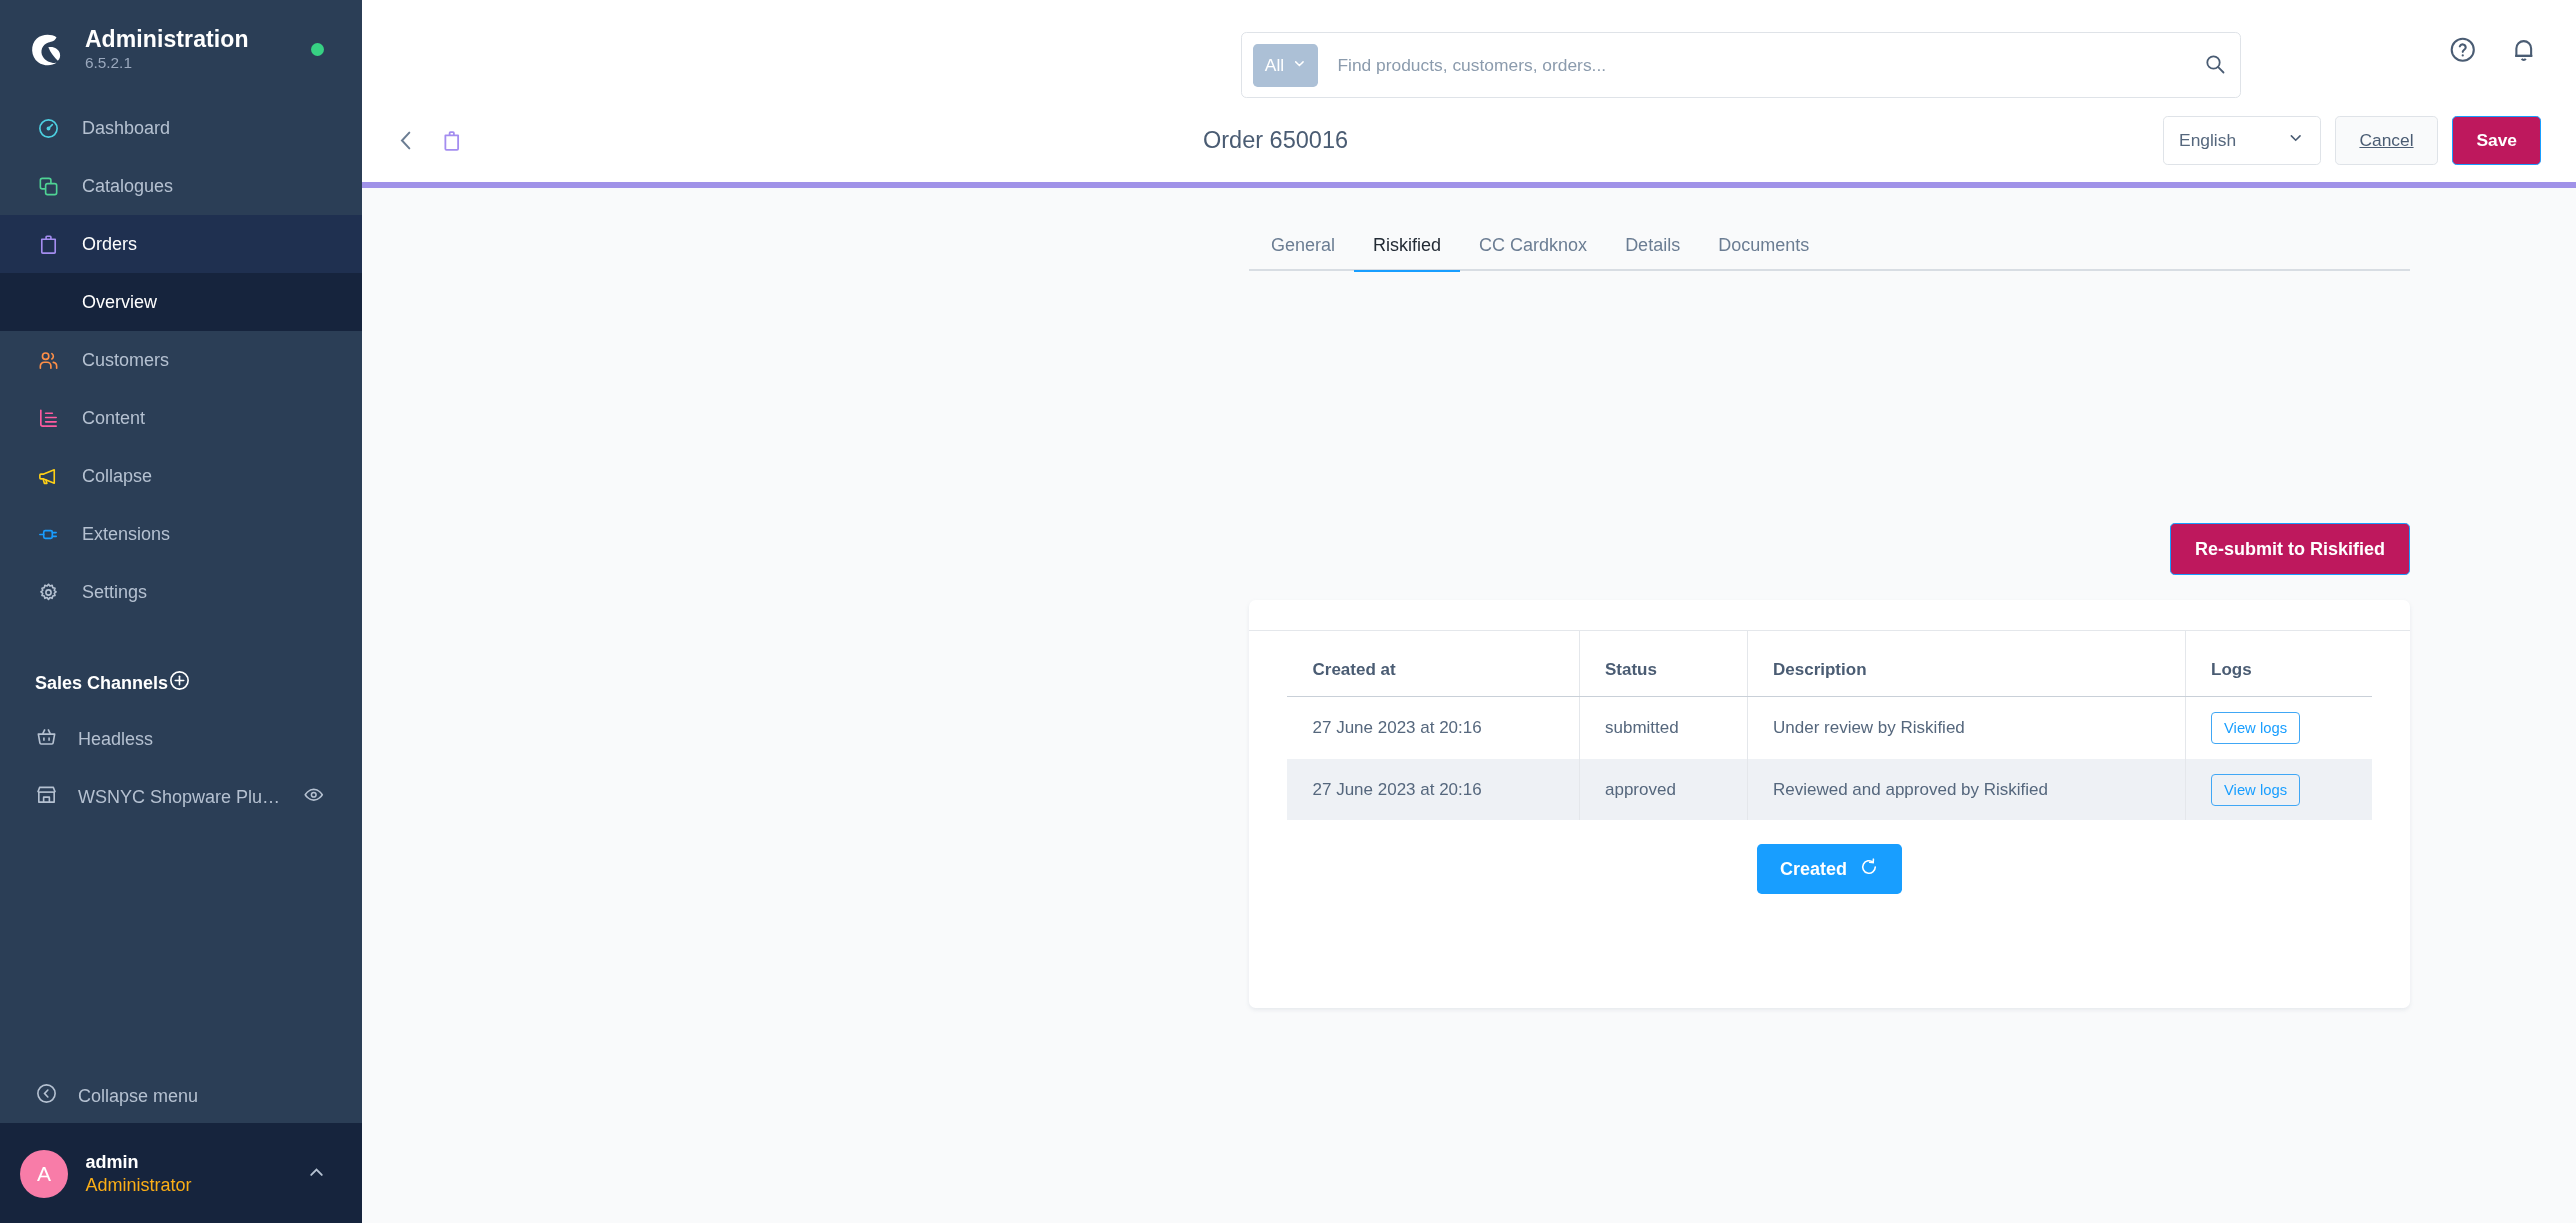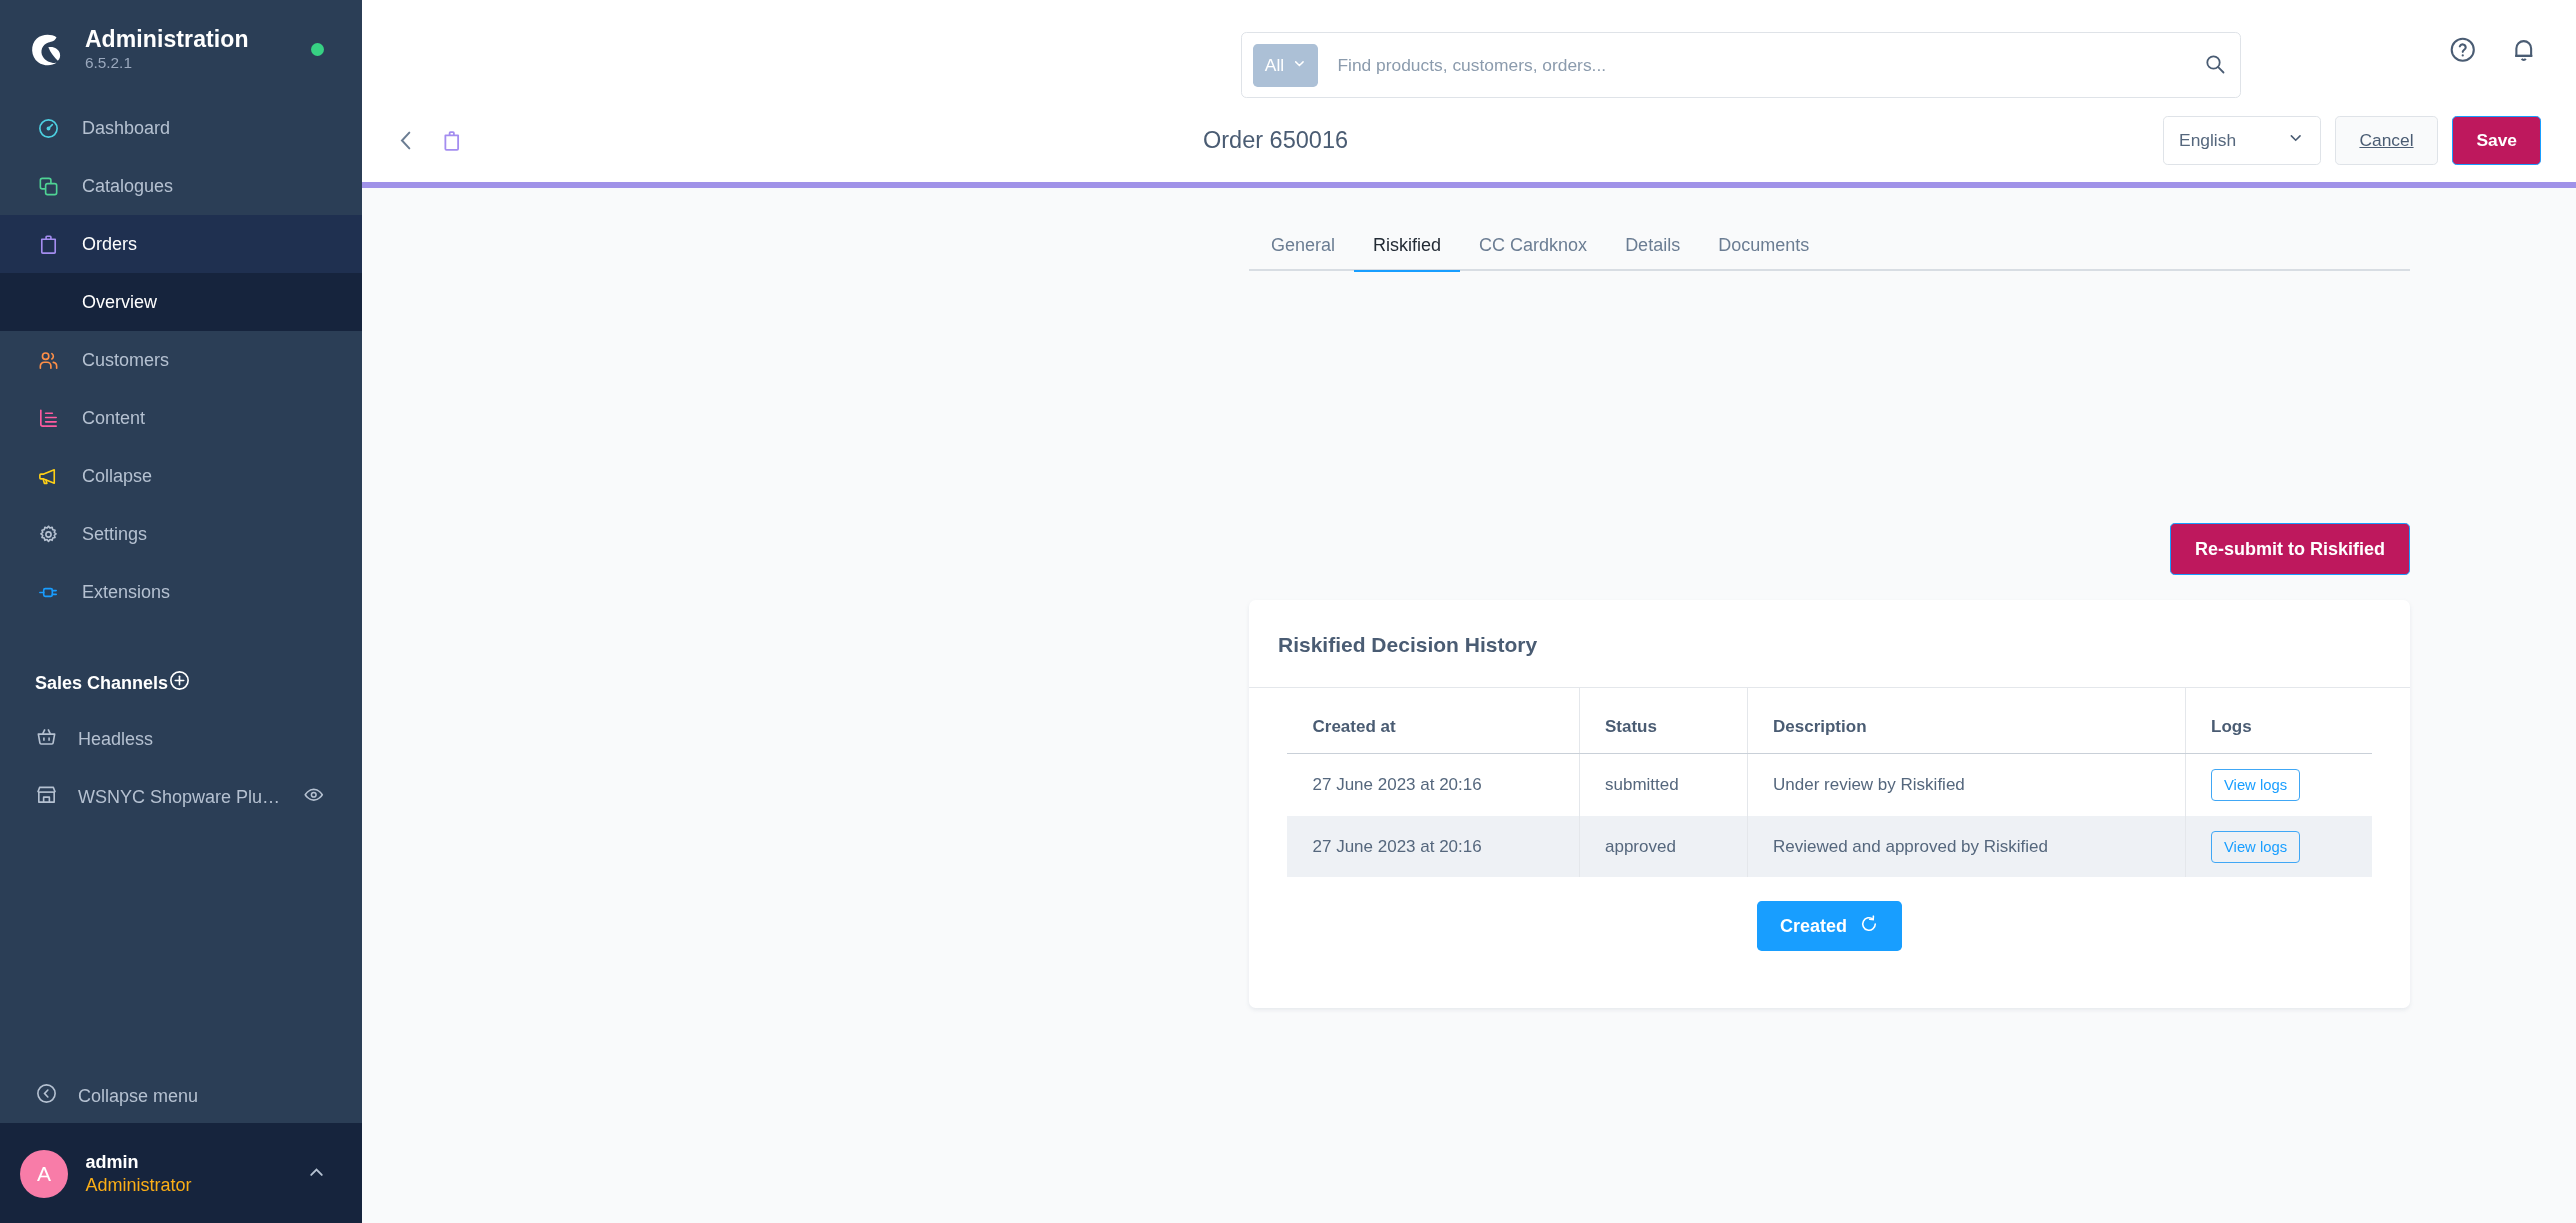--- a/index.html
+++ b/index.html
@@ -327,38 +327,38 @@
           <svg viewBox="0 0 24 24" width="23" height="23" fill="none" stroke="#ffd016" stroke-width="1.7" stroke-linejoin="round">
             <path d="M4 9.5 h3 L18 5 v14 L7 14.5 H4 a1 1 0 0 1 -1 -1 v-3 a1 1 0 0 1 1 -1 Z"></path>
             <path d="M6.5 14.8 l1.2 4.4 h2.6 l-1.1 -4"></path>
           </svg>
         </span>
         <span>Collapse</span>
       </div>
 
       <div class="nav-item">
         <span class="ico">
-          <svg viewBox="0 0 24 24" width="23" height="23" fill="none" stroke="#b5c1d1" stroke-width="1.7" stroke-linejoin="round">
-            <circle cx="12" cy="12" r="2.7"></circle>
-            <path d="M12 3.4 l1.5 1.9 2.3 -.8 .6 2.4 2.4 .6 -.8 2.3 1.9 1.5 -1.9 1.5 .8 2.3 -2.4 .6 -.6 2.4 -2.3 -.8 -1.5 1.9 -1.5 -1.9 -2.3 .8 -.6 -2.4 -2.4 -.6 .8 -2.3 -1.9 -1.5 1.9 -1.5 -.8 -2.3 2.4 -.6 .6 -2.4 2.3 .8 Z"></path>
-          </svg>
-        </span>
-        <span>Settings</span>
-      </div>
-
-      <div class="nav-item">
-        <span class="ico">
           <svg viewBox="0 0 24 24" width="23" height="23" fill="none" stroke="#199dff" stroke-width="1.7" stroke-linecap="round">
             <rect x="7" y="8" width="9" height="8" rx="1.6"></rect>
               <path d="M3 12 h4"></path>
               <path d="M16 10 h4"></path>
               <path d="M16 14 h4"></path>
           </svg>
         </span>
         <span>Extensions</span>
+      </div>
+
+      <div class="nav-item">
+        <span class="ico">
+          <svg viewBox="0 0 24 24" width="23" height="23" fill="none" stroke="#b5c1d1" stroke-width="1.7" stroke-linejoin="round">
+            <circle cx="12" cy="12" r="2.7"></circle>
+            <path d="M12 3.4 l1.5 1.9 2.3 -.8 .6 2.4 2.4 .6 -.8 2.3 1.9 1.5 -1.9 1.5 .8 2.3 -2.4 .6 -.6 2.4 -2.3 -.8 -1.5 1.9 -1.5 -1.9 -2.3 .8 -.6 -2.4 -2.4 -.6 .8 -2.3 -1.9 -1.5 1.9 -1.5 -.8 -2.3 2.4 -.6 .6 -2.4 2.3 .8 Z"></path>
+          </svg>
+        </span>
+        <span>Settings</span>
       </div>
     </nav>
 
     <div class="sales-head">
       <span>Sales Channels</span>
       <span>
         <svg viewBox="0 0 24 24" width="23" height="23" fill="none" stroke="#ffffff" stroke-width="1.7" stroke-linecap="round">
           <circle cx="12" cy="12" r="9"></circle>
             <path d="M12 7.6 v8.8"></path>
             <path d="M7.6 12 h8.8"></path>
@@ -500,21 +500,20 @@
         <div class="tab">CC Cardknox</div>
         <div class="tab">Details</div>
         <div class="tab">Documents</div>
       </div>
 
       <div class="resubmit-wrap">
         <div class="btn btn-primary btn-resubmit">Re-submit to Riskified</div>
       </div>
 
       <div class="card">
-        <div class="card-title">Riskified Decision History</div>
         <div class="card-divider"></div>
 
         <table class="history">
           <colgroup>
             <col class="col-created">
               <col class="col-status">
               <col class="col-desc">
               <col class="col-logs">
           </colgroup>
           <thead>

